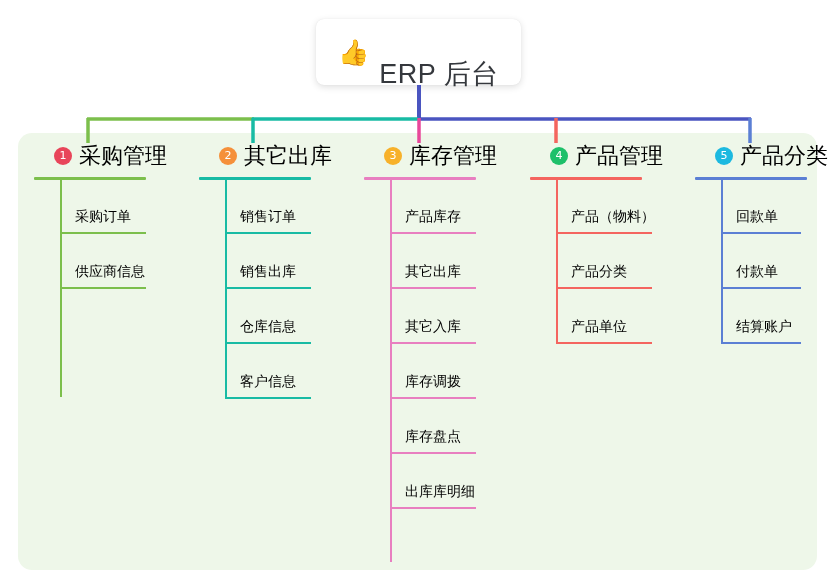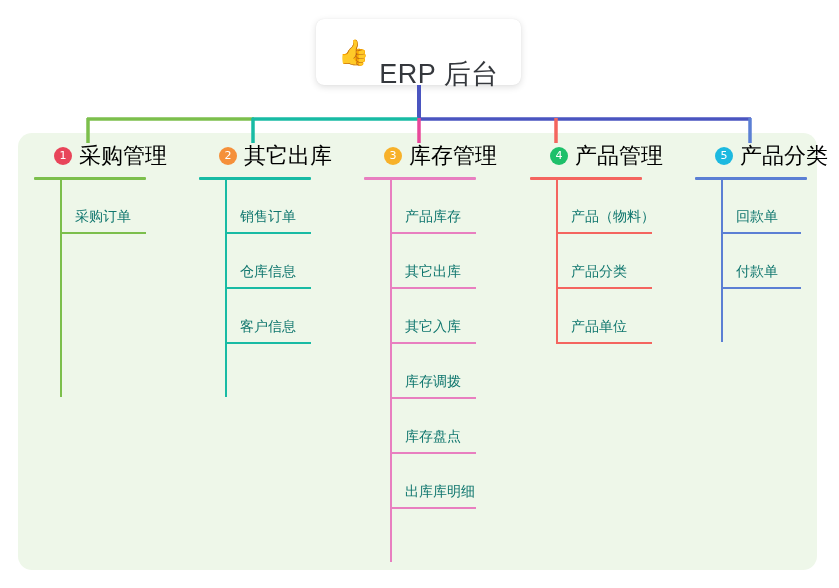--- a/index.html
+++ b/index.html
@@ -119,21 +119,21 @@
     position: relative;
     height: 55px;
     box-sizing: border-box;
     padding-left: 41px;
   }
   .leaf-label {
     position: absolute;
     left: 41px;
     top: 28px;
     font-size: 14px;
-    color: #0f766e;
+    color: #000000;
     white-space: nowrap;
   }
   .leaf-rule {
     position: absolute;
     left: 26px;
     top: 52px;
     height: 2px;
   }
 </style>
 </head>
@@ -166,35 +166,43 @@
         <span class="badge" style="background: rgb(232, 69, 90);">1</span>
         <span class="col-title">采购管理</span>
       </div>
       <div class="col-rule" style="background: rgb(124, 191, 76); width: 112px;"></div>
       <div class="leaf-list">
         <div class="spine" style="background: rgb(124, 191, 76); height: 217px;"></div>
         <div class="leaf">
           <span class="leaf-label">采购订单</span>
           <div class="leaf-rule" style="background: rgb(124, 191, 76); width: 86px;"></div>
         </div>
+        <div class="leaf">
+          <span class="leaf-label">供应商信息</span>
+          <div class="leaf-rule" style="background: rgb(124, 191, 76); width: 86px;"></div>
+        </div>
       </div>
     </div>
     <div class="column" style="left: 199px;">
       <div class="col-head">
         <span class="badge" style="background: rgb(245, 144, 58);">2</span>
         <span class="col-title">其它出库</span>
       </div>
       <div class="col-rule" style="background: rgb(24, 187, 164); width: 112px;"></div>
       <div class="leaf-list">
         <div class="spine" style="background: rgb(24, 187, 164); height: 217px;"></div>
         <div class="leaf">
           <span class="leaf-label">销售订单</span>
           <div class="leaf-rule" style="background: rgb(24, 187, 164); width: 86px;"></div>
         </div>
         <div class="leaf">
+          <span class="leaf-label">销售出库</span>
+          <div class="leaf-rule" style="background: rgb(24, 187, 164); width: 86px;"></div>
+        </div>
+        <div class="leaf">
           <span class="leaf-label">仓库信息</span>
           <div class="leaf-rule" style="background: rgb(24, 187, 164); width: 86px;"></div>
         </div>
         <div class="leaf">
           <span class="leaf-label">客户信息</span>
           <div class="leaf-rule" style="background: rgb(24, 187, 164); width: 86px;"></div>
         </div>
       </div>
     </div>
     <div class="column" style="left: 364px;">
@@ -262,15 +270,19 @@
       <div class="leaf-list">
         <div class="spine" style="background: rgb(91, 127, 212); height: 162px;"></div>
         <div class="leaf">
           <span class="leaf-label">回款单</span>
           <div class="leaf-rule" style="background: rgb(91, 127, 212); width: 80px;"></div>
         </div>
         <div class="leaf">
           <span class="leaf-label">付款单</span>
           <div class="leaf-rule" style="background: rgb(91, 127, 212); width: 80px;"></div>
         </div>
+        <div class="leaf">
+          <span class="leaf-label">结算账户</span>
+          <div class="leaf-rule" style="background: rgb(91, 127, 212); width: 80px;"></div>
+        </div>
       </div>
     </div>
   </div>
 
 </body></html>

